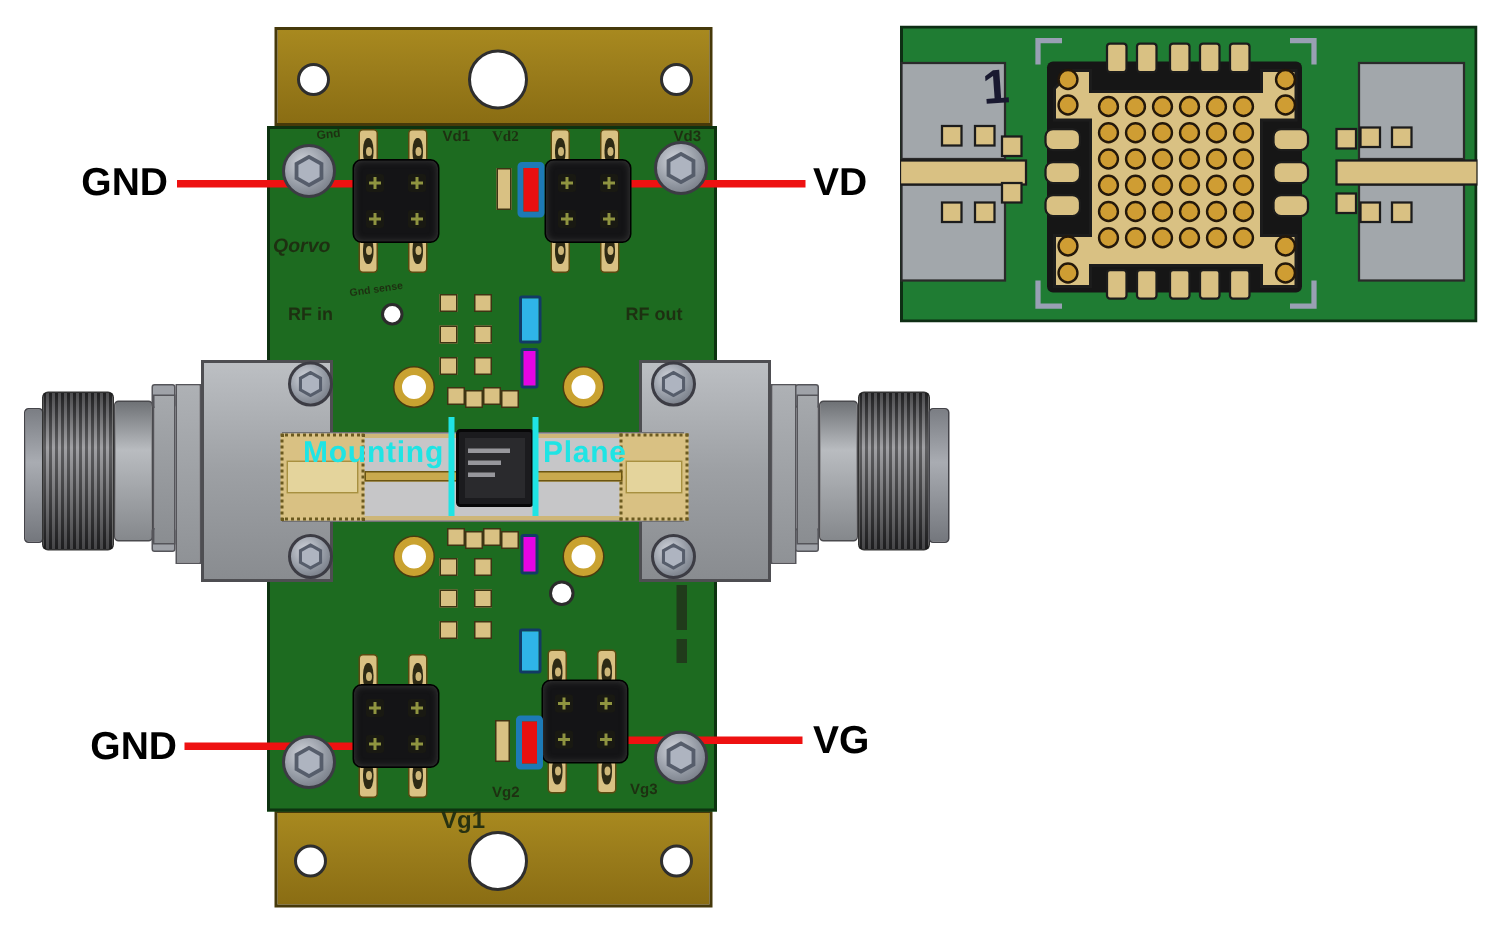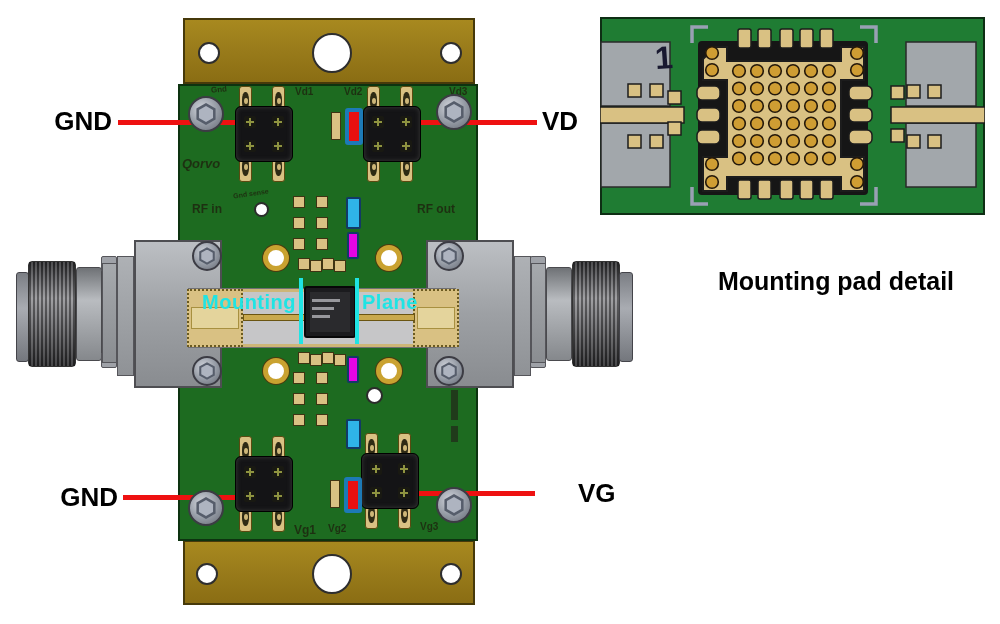--- a/index.html
+++ b/index.html
@@ -71,27 +71,27 @@
     <div class="flange" style="left:183px;top:540px;width:292px;height:65px;">
       <div class="hole" style="left:11px;top:21px;width:22px;height:22px;"></div>
       <div class="hole" style="left:127px;top:12px;width:40px;height:40px;"></div>
       <div class="hole" style="left:255px;top:21px;width:22px;height:22px;"></div>
     </div>
 
     <div class="pcb" style="left:178px;top:84px;width:300px;height:457px;"></div>
 
     <span class="silk" style="left:211px;top:86px;font-size:8px;transform:rotate(-6deg);">Gnd</span>
     <span class="silk" style="left:295px;top:87px;font-size:10px;">Vd1</span>
-    <span class="silk" style="left:344px;top:87px;font-size:10px;">Vd2</span>
+    <span class="silk" style="left:328px;top:87px;font-size:10px;font-family:Liberation Serif, serif;">Vd2</span>
     <span class="silk" style="left:449px;top:87px;font-size:10px;">Vd3</span>
     <span class="silk" style="left:182px;top:157px;font-size:13px;font-style:italic;">Qorvo</span>
     <span class="silk" style="left:233px;top:190px;font-size:7px;transform:rotate(-8deg);">Gnd sense</span>
     <span class="silk" style="left:192px;top:203px;font-size:12px;">RF in</span>
     <span class="silk" style="left:417px;top:203px;font-size:12px;">RF out</span>
-    <span class="silk" style="left:294px;top:524px;font-size:12px;">Vg1</span>
+    <span class="silk" style="left:294px;top:540px;font-size:16px;">Vg1</span>
     <span class="silk" style="left:328px;top:524px;font-size:10px;">Vg2</span>
     <span class="silk" style="left:420px;top:522px;font-size:10px;">Vg3</span>
     <div class="abs" style="left:451px;top:390px;width:7px;height:30px;background:#22301a;opacity:.8;"></div>
     <div class="abs" style="left:451px;top:426px;width:7px;height:16px;background:#22301a;opacity:.8;"></div>
 
     <div class="wh" style="left:254px;top:202px;width:15px;height:15px;"></div>
     <div class="wh" style="left:366px;top:387px;width:17px;height:17px;"></div>
     <div class="via" style="left:263px;top:245px;width:26px;height:26px;"></div>
     <div class="via" style="left:376px;top:245px;width:26px;height:26px;"></div>
     <div class="via" style="left:263px;top:358px;width:26px;height:26px;"></div>
@@ -137,21 +137,21 @@
     <div class="callout-line" style="left:407px;top:120px;width:130px;"></div>
     <div class="callout-dot" style="left:397px;top:112px;"></div>
     <div class="callout-label" style="left:542px;top:108px;">VD</div>
 
     <div class="callout-line" style="left:123px;top:495px;width:129px;"></div>
     <div class="callout-dot" style="left:240px;top:487px;"></div>
     <div class="callout-label" style="left:52px;top:484px;width:66px;text-align:right;">GND</div>
 
     <div class="callout-line" style="left:405px;top:491px;width:130px;"></div>
     <div class="callout-dot" style="left:395px;top:483px;"></div>
-    <div class="callout-label" style="left:542px;top:480px;margin-left:36px;">VG</div>
+    <div class="callout-label" style="left:542px;top:480px;">VG</div>
   <div class="screw" style="left: 188px; top: 96px; width: 36px; height: 36px;">
         <div class="hex1"></div>
         <div class="hex2"></div>
       </div>
       <div class="screw" style="left: 436px; top: 94px; width: 36px; height: 36px;">
         <div class="hex1"></div>
         <div class="hex2"></div>
       </div>
       <div class="screw" style="left: 188px; top: 490px; width: 36px; height: 36px;">
         <div class="hex1"></div>
@@ -356,16 +356,15 @@
 
     <g stroke="#99a0b4" stroke-width="3.5" fill="none">
       <polyline points="92,26 92,10 108,10"></polyline>
       <polyline points="260,10 276,10 276,26"></polyline>
       <polyline points="92,170 92,187 108,187"></polyline>
       <polyline points="260,187 276,187 276,170"></polyline>
     </g>
     <text id="pin1-text" x="55" y="52" font-size="32" font-weight="bold" fill="#191930" font-family="Liberation Sans, sans-serif" transform="rotate(-4 60 40)">1</text>
   </svg>
 
-  <div class="detail-title" style="left:688px;top:269px;width:296px;">Mounting pad detail</div>
 
 
 </div>
 
 </body></html>

